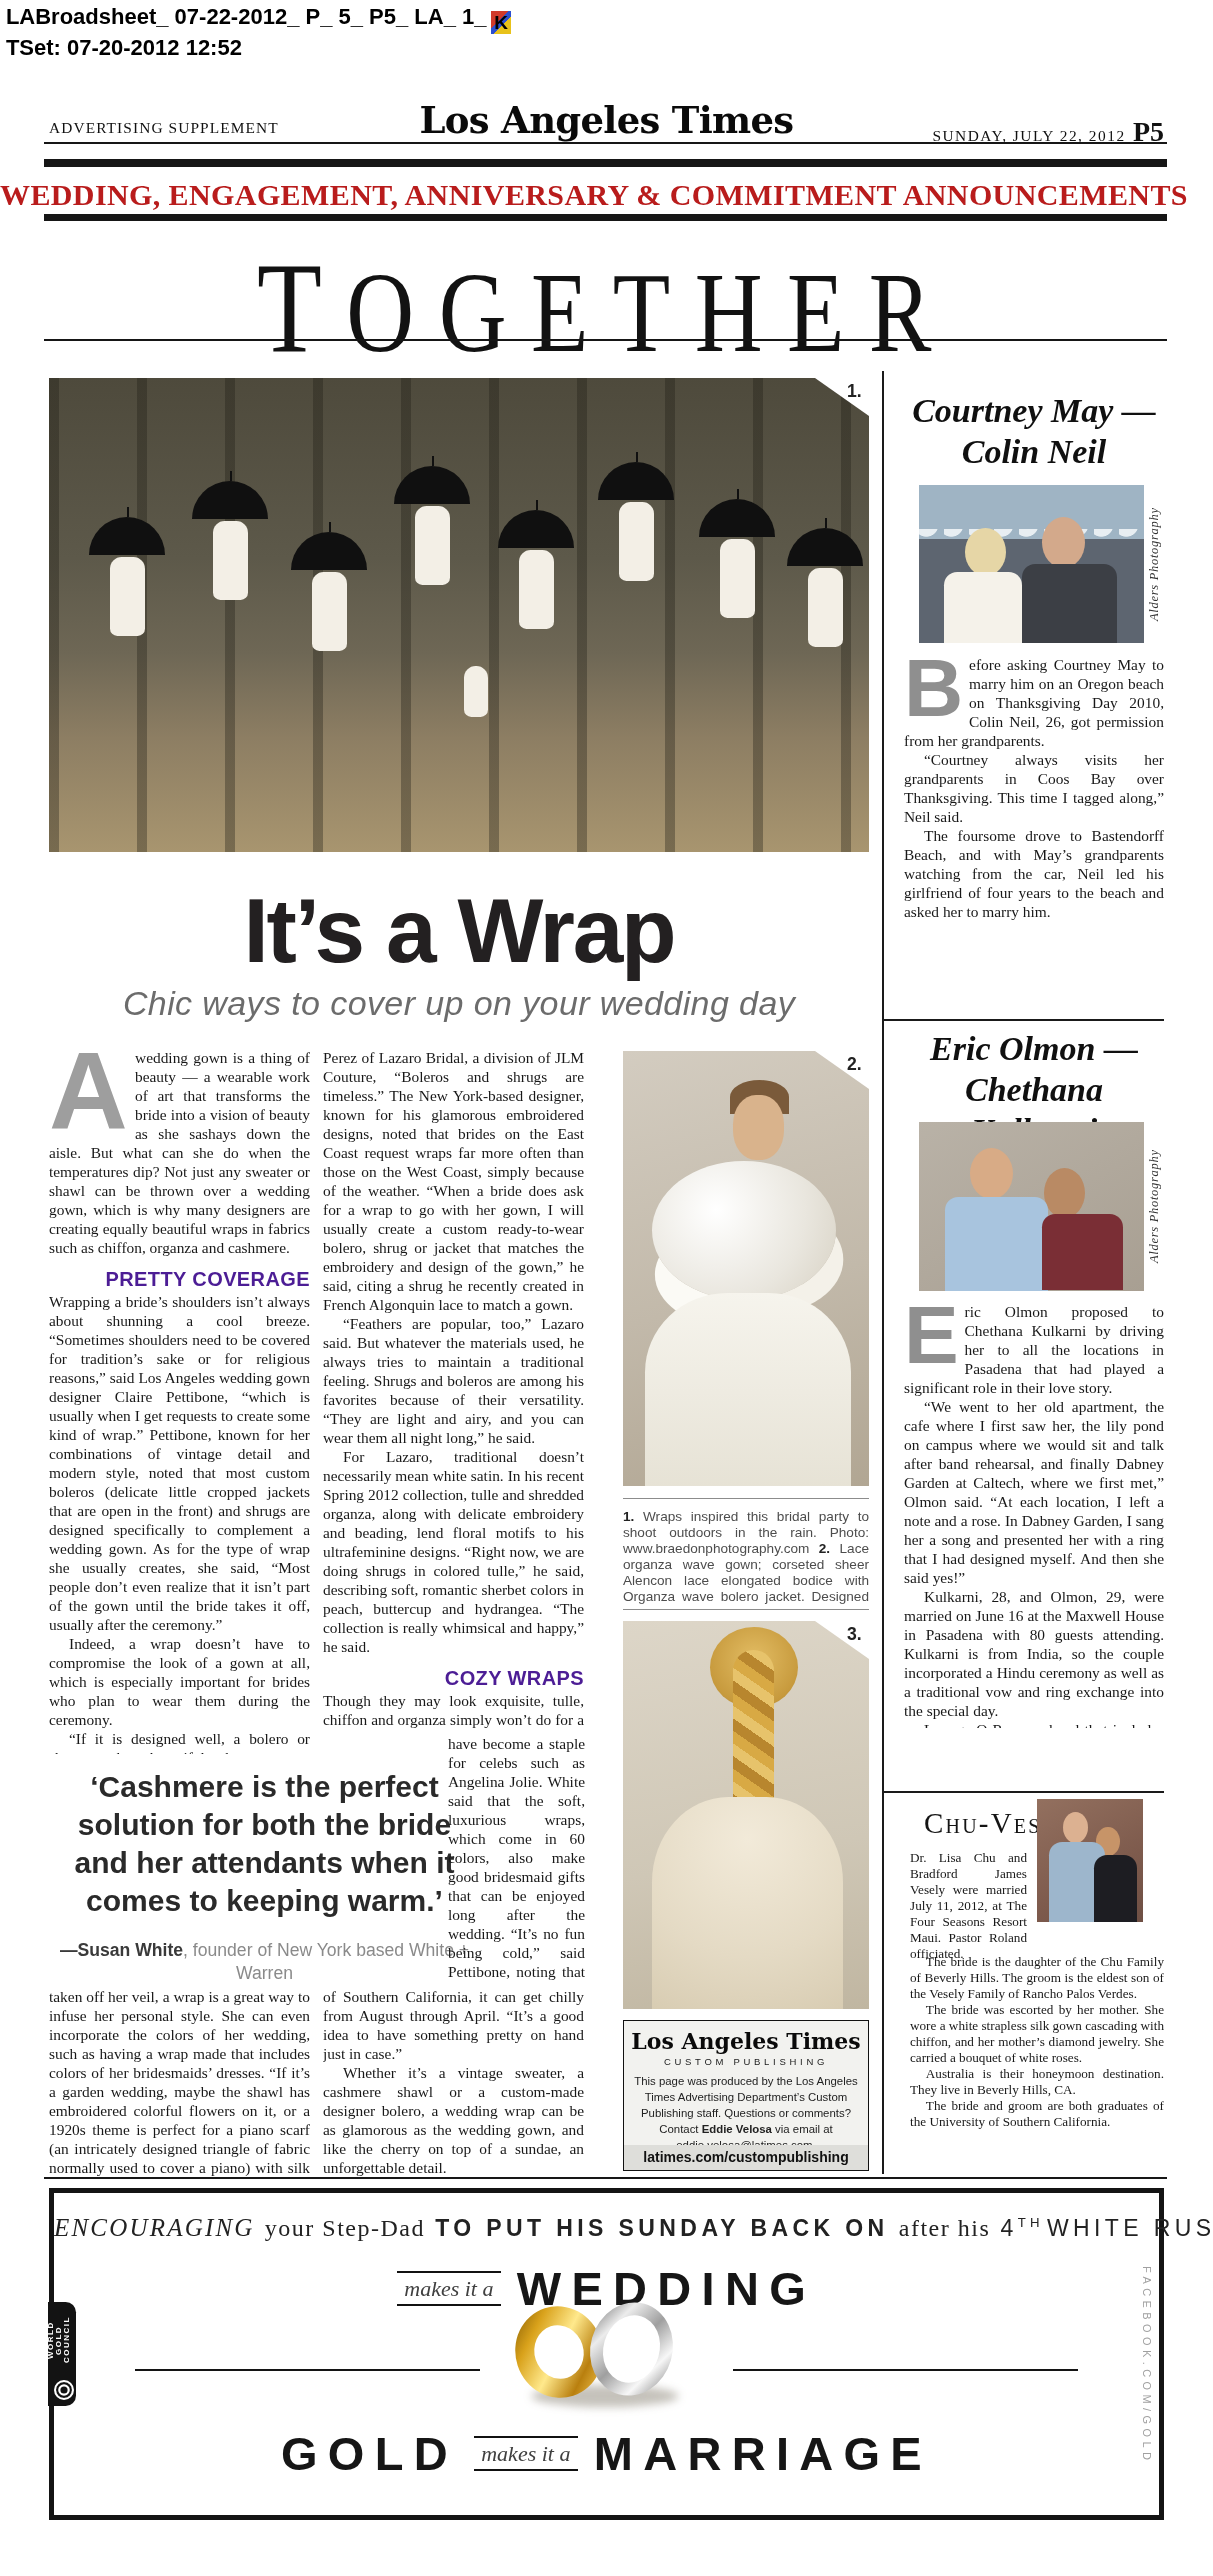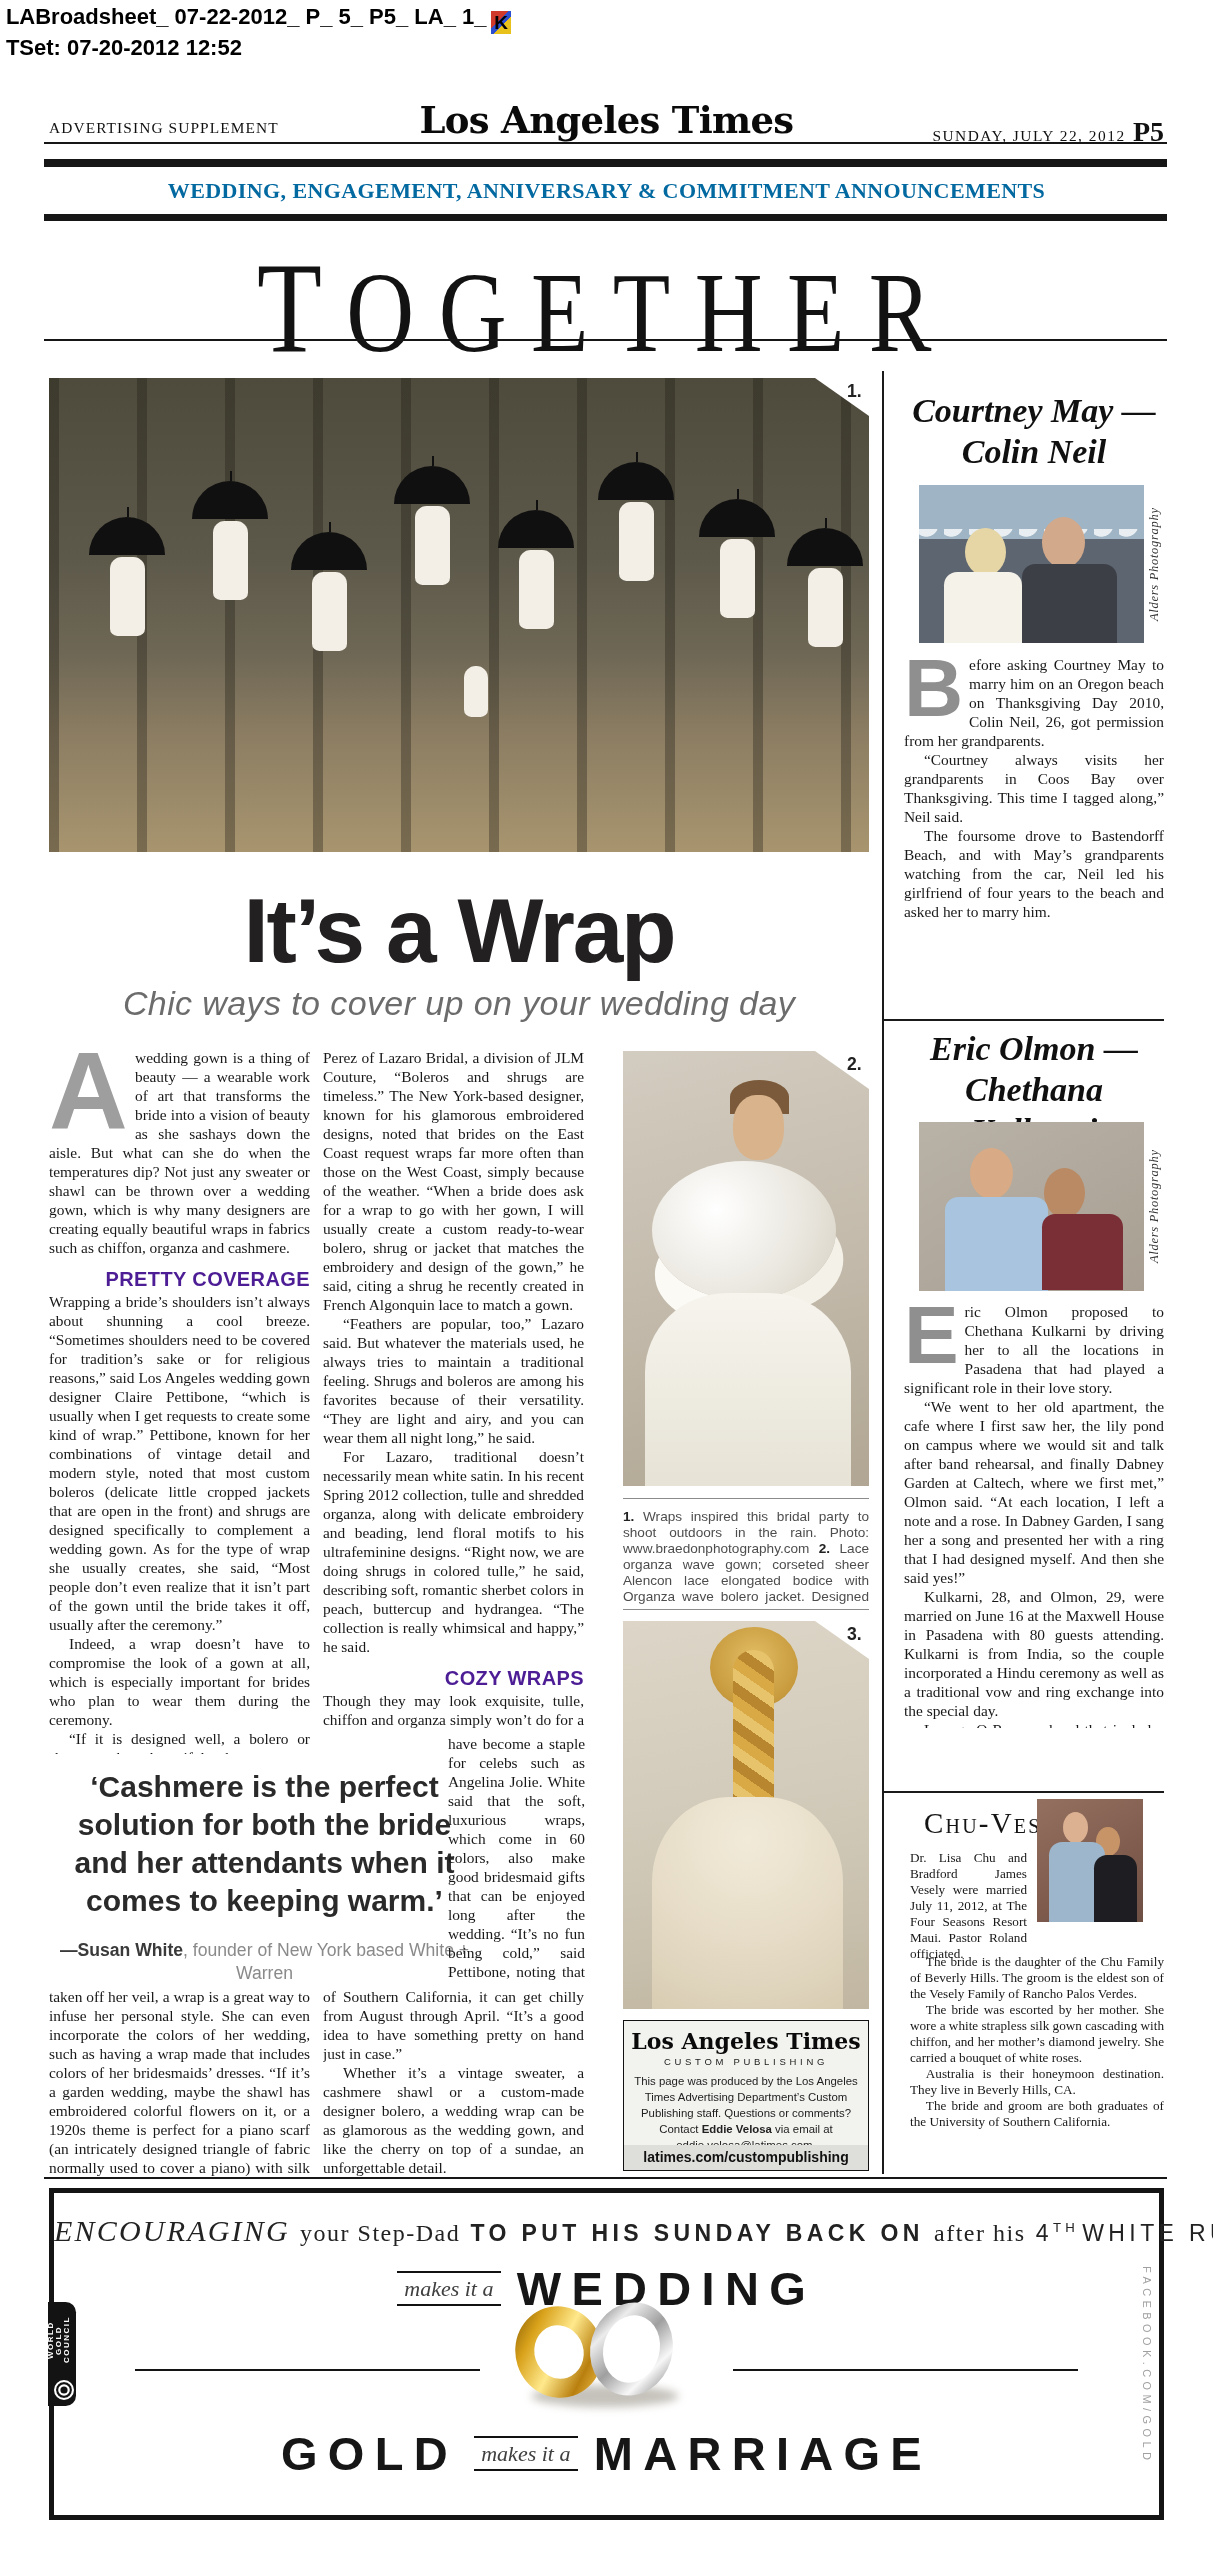--- a/index.html
+++ b/index.html
@@ -12,21 +12,21 @@
         background:linear-gradient(135deg,#d03a2b 0 40%,#2b4fd0 40% 60%,#e8c21a 60% 100%);
         color:#000;font-size:19px;line-height:23.5px;}
   
   .mh-left{font-size:15.4px;letter-spacing:1.1px;color:#111;}
   .mh-brand{font-family:"DejaVu Serif",serif;font-weight:bold;font-size:37px;color:#0a0a0a;
             text-align:center;letter-spacing:-0.7px;}
   .mh-right{font-size:15.4px;letter-spacing:1.5px;color:#111;white-space:nowrap;}
   .mh-page{font-weight:bold;font-size:28px;letter-spacing:0;margin-left:7.3px;}
   .hr{background:#161616;}
   
-  .banner{width:100%;text-align:center;font-weight:bold;font-size:22px;letter-spacing:0.4px;color:#0369a1;}
+  .banner{width:100%;text-align:left;font-weight:bold;font-size:30px;letter-spacing:0.4px;color:#b91c1c;}
   
   .together{width:100%;text-align:center;font-size:94px;letter-spacing:0.26em;color:#121212;
             transform:scaleY(1.22);transform-origin:top center;font-weight:400;}
   .together::first-letter{font-size:1.13em;}
   
   .photo{position:absolute;overflow:hidden;}
   .p1bg{background:linear-gradient(#4e4a3c 0%,#5d594a 38%,#6e6755 58%,#8d7e63 76%,#a8956f 100%);}
   .trees{position:absolute;inset:0;background:repeating-linear-gradient(90deg,rgba(30,28,20,.35) 0 10.3px,rgba(0,0,0,0) 10.3px 88px);}
   .fig{position:absolute;}
   .umb{width:76px;height:38px;background:#101010;border-radius:76px 76px 0 0;position:relative;}
@@ -98,21 +98,21 @@
   .rail-text{font-size:15.4px;line-height:19px;text-align:justify;color:#181818;overflow:hidden;}
   .rail-text p{margin:0;}
   .rail-text p.ind{text-indent:1.3em;}
   .chu-title{font-variant:small-caps;font-size:29px;letter-spacing:2.2px;color:#141414;}
   .chu-text{font-size:13.2px;line-height:16px;text-align:justify;color:#181818;overflow:hidden;}
   .chu-text p{margin:0;}
   .chu-text p.ind{text-indent:1.2em;}
   
   .adbox{border:5.9px solid #141414;background:#fff;}
   .adl1{width:100%;text-align:center;white-space:nowrap;color:#222;}
-  .adl1 .it{font-style:italic;font-size:30px;letter-spacing:2.2px;}
+  .adl1 .it{font-style:italic;font-size:25px;letter-spacing:2.2px;}
   .adl1 .rm{font-size:24px;letter-spacing:1.5px;}
   .adl1 .bs{font-family:"Liberation Sans",sans-serif;font-weight:bold;font-size:23px;letter-spacing:4.4px;}
   .adl1 .ls{font-family:"Liberation Sans",sans-serif;font-size:23px;letter-spacing:4.4px;}
   .adl1 sup{font-size:13.2px;}
   .adrow{width:100%;display:flex;justify-content:center;align-items:center;gap:16px;}
   .makes{font-style:italic;font-size:22px;padding:2.9px 7.3px;border-top:2.2px solid #111;border-bottom:2.2px solid #111;color:#404040;}
   .bigword{font-family:"Liberation Sans",sans-serif;font-weight:bold;font-size:47px;letter-spacing:10.3px;color:#161616;}
   .ring{position:absolute;border-radius:50%;}
   .ring i{position:absolute;background:#fff;border-radius:50%;display:block;}
   .ringshadow{position:absolute;width:147px;height:22px;border-radius:50%;background:rgba(90,80,60,.35);filter:blur(4.4px);}

